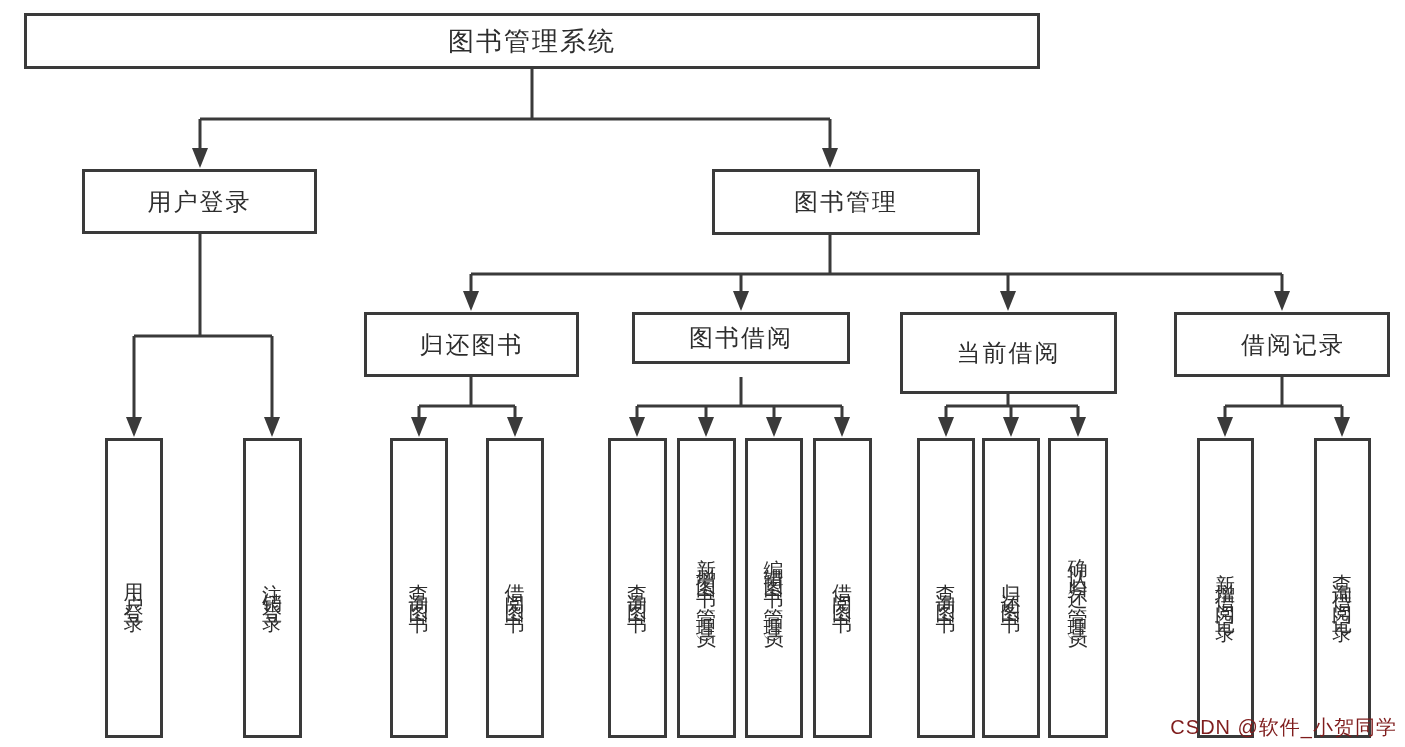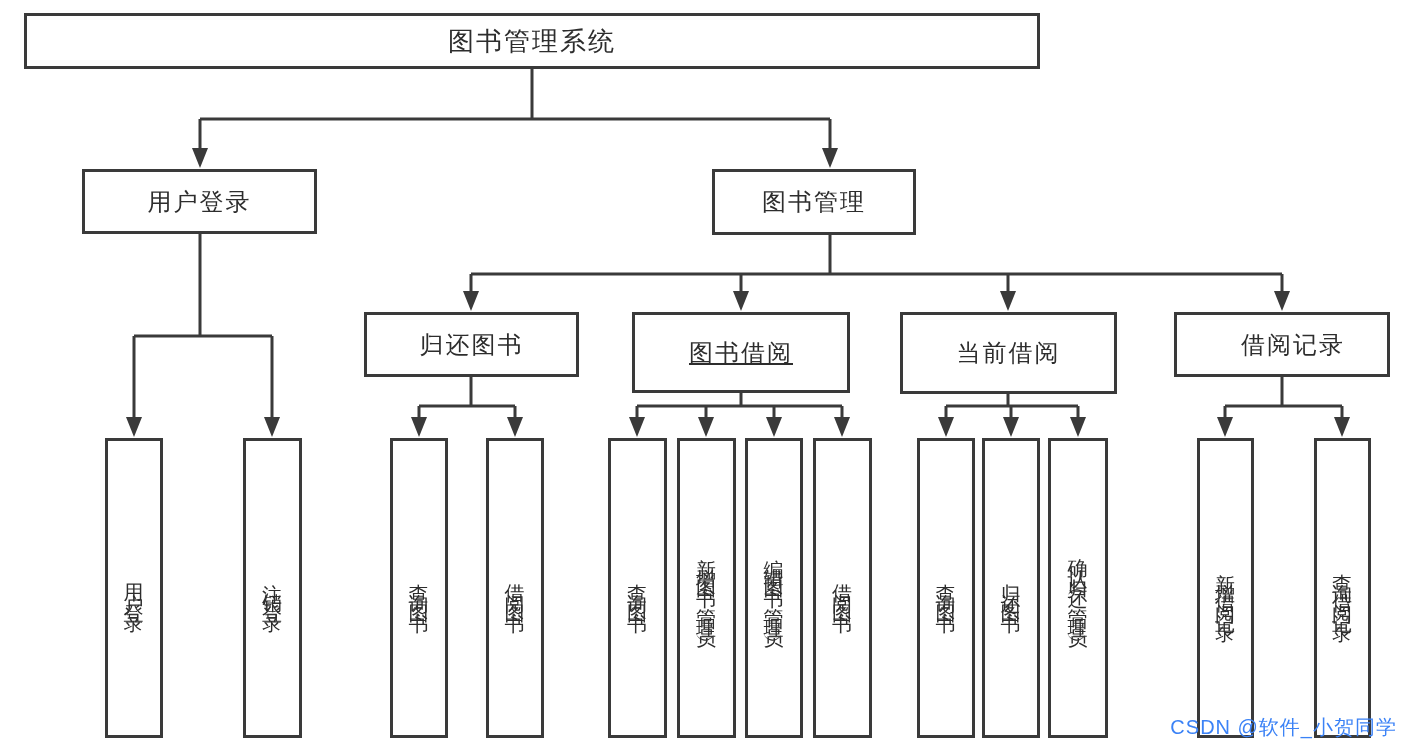--- a/index.html
+++ b/index.html
@@ -26,21 +26,21 @@
     text-orientation:mixed;
     font-size:20px;
     letter-spacing:10px;
     line-height:1.1;
     color:#2d2d2d;
   }
   .watermark{
     position:absolute;
     right:8px;bottom:6px;
     font-size:20px;
-    color:#3b82f6;
+    color:#7f1d1d;
     letter-spacing:1px;
     white-space:nowrap;
   }
 </style>
 </head>
 <body>
 
 <div class="stage">
 
   <svg class="wires" viewBox="0 0 1405 747" xmlns="http://www.w3.org/2000/svg">
@@ -68,28 +68,28 @@
       </g>
     </svg>
 
   <div class="node nh root" style="left:24px;top:13px;width:1016px;height:56px;">
     <span>图书管理系统</span>
   </div>
 
   <div class="node nh" style="left:82px;top:169px;width:235px;height:65px;">
     <span>用户登录</span>
   </div>
-  <div class="node nh" style="left:712px;top:169px;width:204px;height:66px;">
+  <div class="node nh" style="left:712px;top:169px;width:268px;height:66px;">
     <span>图书管理</span>
   </div>
 
   <div class="node nh" style="left:364px;top:312px;width:215px;height:65px;">
     <span>归还图书</span>
   </div>
-  <div class="node nh" style="left:632px;top:312px;width:218px;height:81px;text-decoration:underline;">
+  <div class="node nh" style="left:632px;top:312px;width:218px;height:52px;">
     <span>图书借阅</span>
   </div>
   <div class="node nh" style="left:900px;top:312px;width:217px;height:82px;">
     <span>当前借阅</span>
   </div>
   <div class="node nh" style="left:1174px;top:312px;width:216px;height:65px;padding-left:22px;">
     <span>借阅记录</span>
   </div>
 
   <div class="node nv" style="left:105px;top:438px;width:58px;height:300px;">

